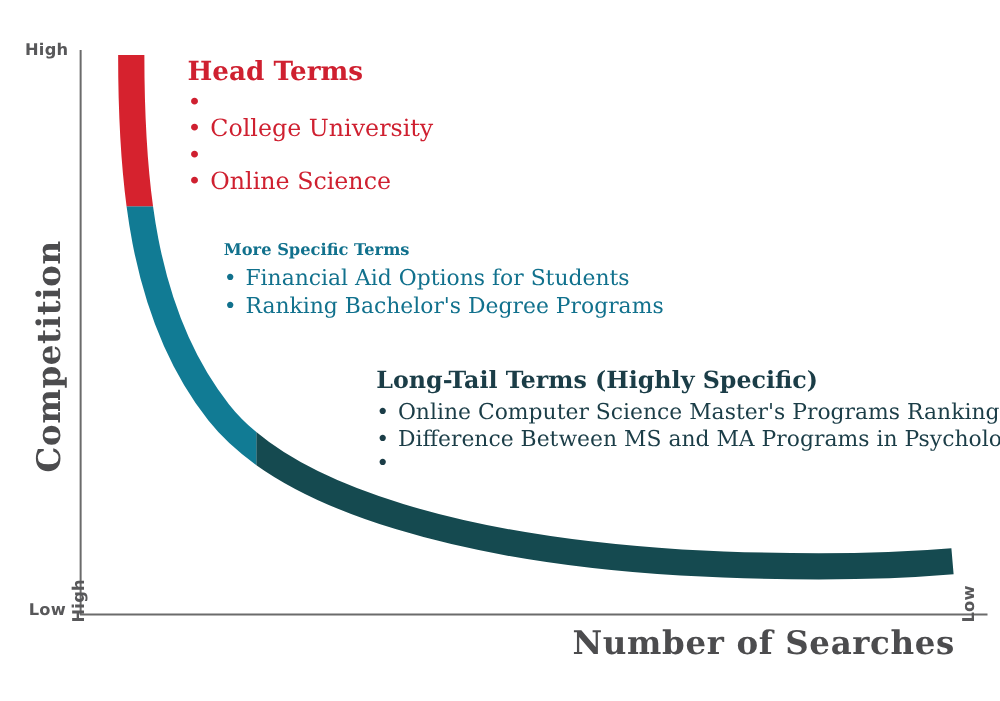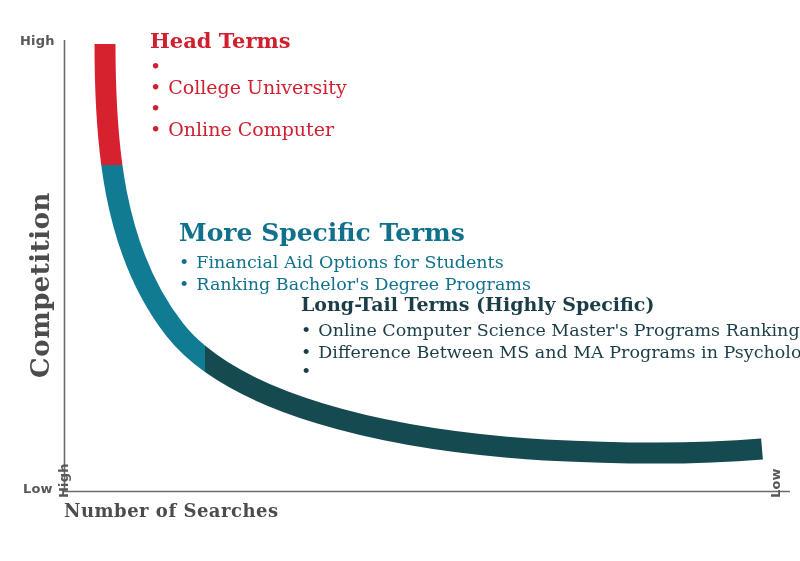--- a/index.html
+++ b/index.html
@@ -59,24 +59,24 @@
     font-weight: 700;
     font-size: 26px;
     color: #4c4c4e;
     letter-spacing: 0.5px;
   }
   #x-axis-title {
     position: absolute;
     left: 64px;
     top: 500px;
     width: 700px;
-    text-align: left;
-    font-family: "DejaVu Serif", "Liberation Serif", serif;
-    font-weight: 700;
-    font-size: 18px;
+    text-align: right;
+    font-family: "DejaVu Serif", "Liberation Serif", serif;
+    font-weight: 700;
+    font-size: 26px;
     color: #4c4c4e;
     letter-spacing: 0.5px;
   }
   
   .annotation { position: absolute; }
   .annotation .group-title {
     font-family: "DejaVu Serif", "Liberation Serif", serif;
     font-weight: 700;
     margin: 0 0 4px 0;
     white-space: nowrap;
@@ -96,33 +96,33 @@
   .annotation li .bullet {
     display: inline-block;
     margin-right: 7px;
     font-size: 1em;
     line-height: 1;
   }
 
   
   #annotation-head-terms {
     left: 150px;
-    top: 28px;
+    top: 44px;
     color: #cf2030;
   }
   #annotation-head-terms .group-title { font-size: 21px; }
   #annotation-head-terms li { font-size: 19px; line-height: 22.5px; }
 
   
   #annotation-more-specific {
     left: 179px;
     top: 193px;
     color: #11718d;
   }
-  #annotation-more-specific .group-title { font-size: 25px; margin-top: 25px; }
+  #annotation-more-specific .group-title { font-size: 13px; }
   #annotation-more-specific li { font-size: 17.5px; line-height: 22px; }
 
   
   #annotation-long-tail {
     left: 301px;
     top: 293px;
     color: #1b3d47;
   }
   #annotation-long-tail .group-title { font-size: 19px; }
   #annotation-long-tail li { font-size: 17.5px; line-height: 22px; }
@@ -179,21 +179,21 @@
       </li>
       <li>
         <span class="bullet">•</span>
         <span>College University</span>
       </li>
       <li>
         <span class="bullet">•</span>
       </li>
       <li>
         <span class="bullet">•</span>
-        <span>Online Computer</span>
+        <span>Online Science</span>
       </li>
     </ul>
   </div>
 
   <div class="annotation" id="annotation-more-specific">
     <div class="group-title">More Specific Terms</div>
     <ul>
       <li>
         <span class="bullet">•</span>
         <span>Financial Aid Options for Students</span>

